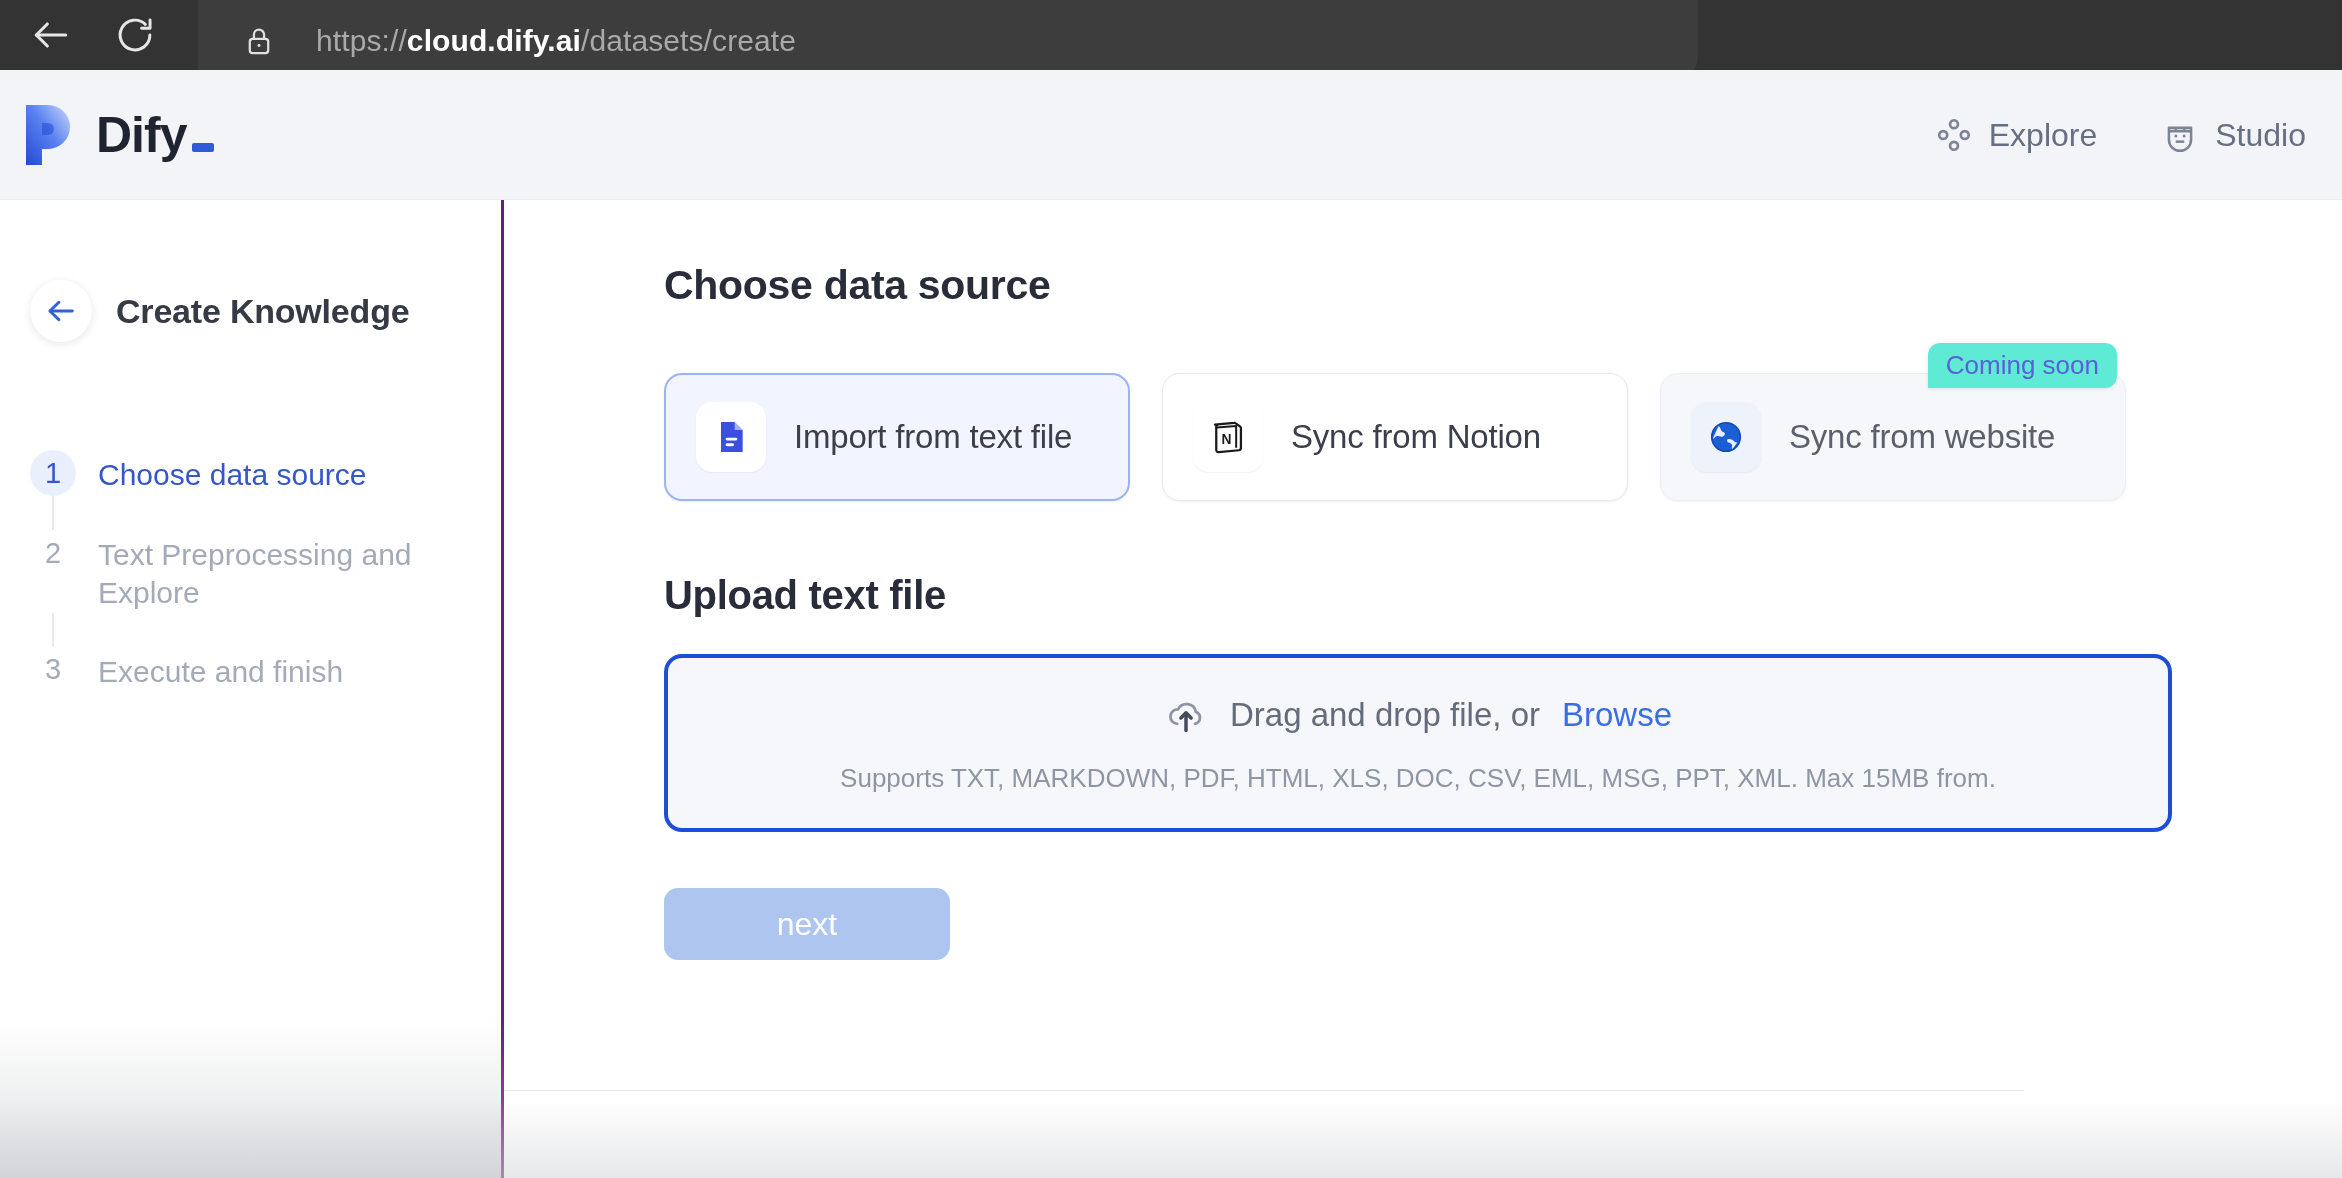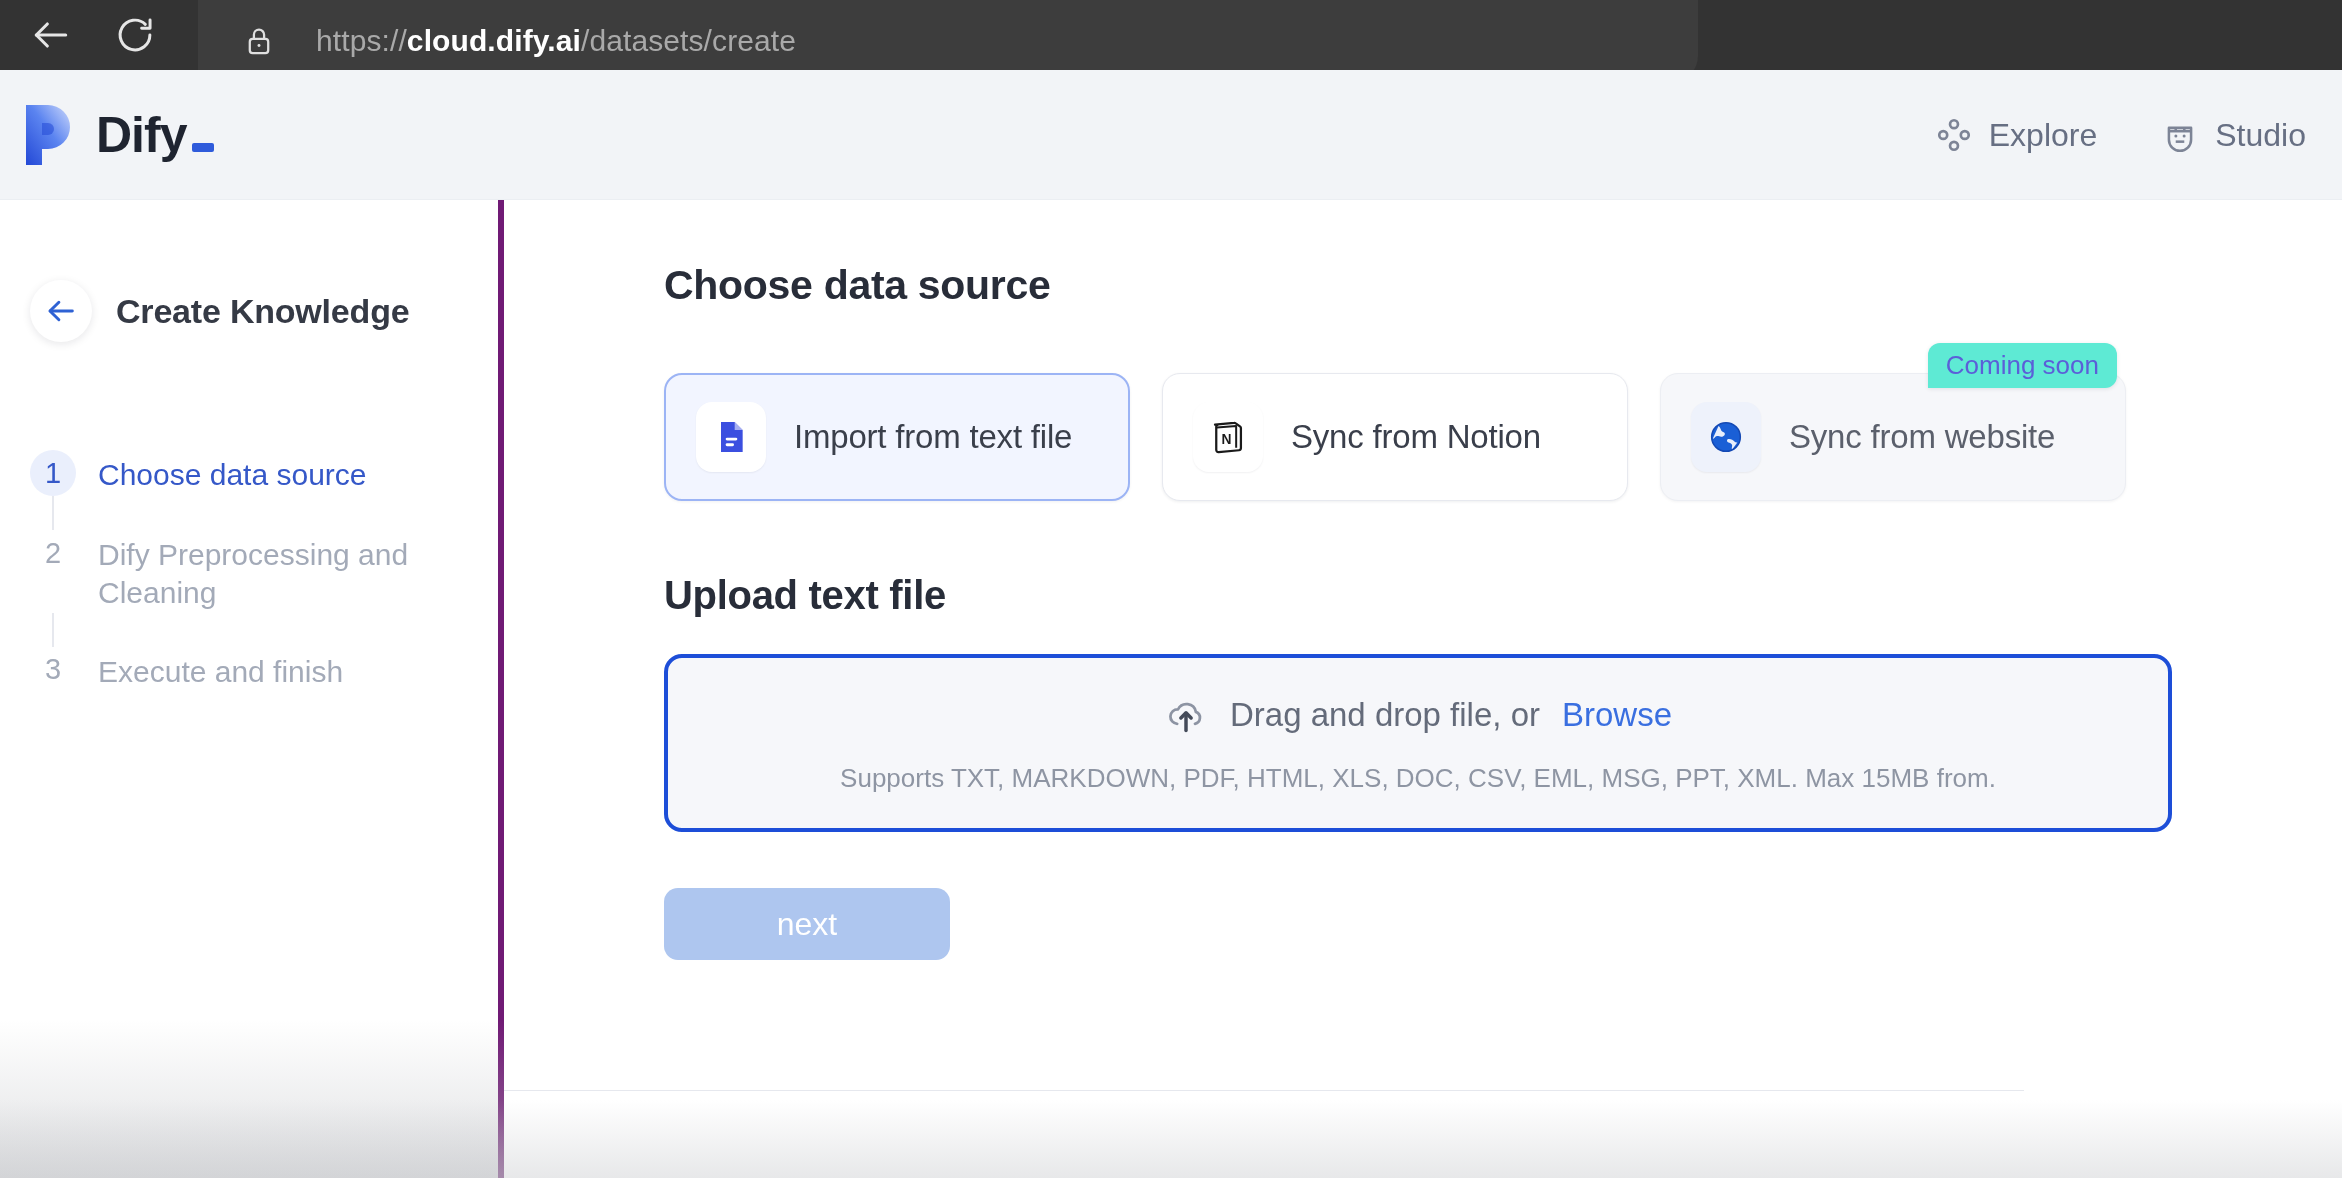--- a/index.html
+++ b/index.html
@@ -97,21 +97,21 @@
     height: 978px;
     display: flex;
     background: #ffffff;
   }
 
   
   .sidebar {
     width: 504px;
     height: 978px;
     background: #ffffff;
-    border-right: 6px solid #701a75;
+    border-right: 3px solid #701a75;
     padding-top: 80px;
     flex: 0 0 504px;
   }
   .back-row {
     display: flex; align-items: center; gap: 24px;
     padding-left: 30px;
     cursor: pointer;
   }
   .back-circle {
     width: 62px; height: 62px; border-radius: 50%;
@@ -375,21 +375,21 @@
     <div class="steps">
 
       <div class="step">
         <span class="step-badge active">1</span>
         <span class="step-label active">Choose data source</span>
       </div>
       <div class="step-connector"></div>
 
       <div class="step">
         <span class="step-badge idle">2</span>
-        <span class="step-label idle">Dify Preprocessing and Cleaning</span>
+        <span class="step-label idle">Text Preprocessing and Explore</span>
       </div>
       <div class="step-connector"></div>
 
       <div class="step">
         <span class="step-badge idle">3</span>
         <span class="step-label idle">Execute and finish</span>
       </div>
 
     </div>
 

